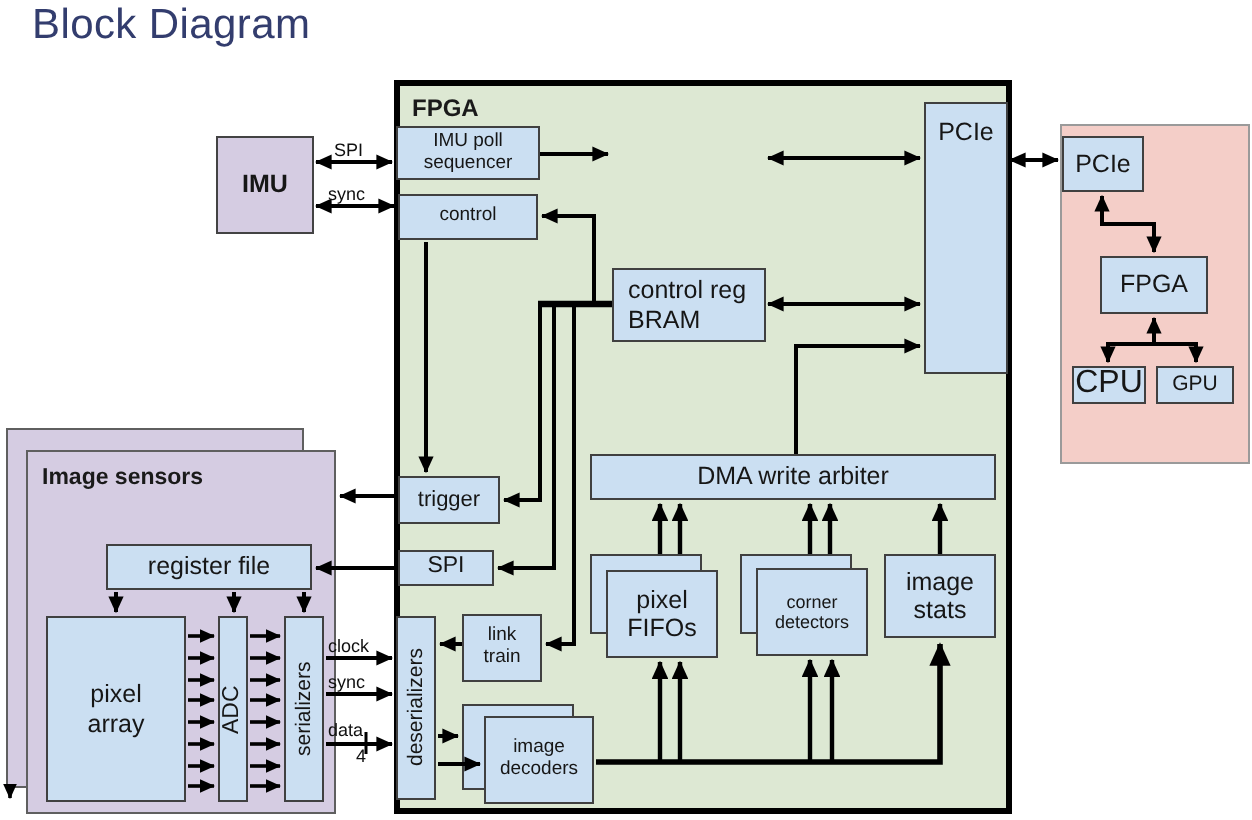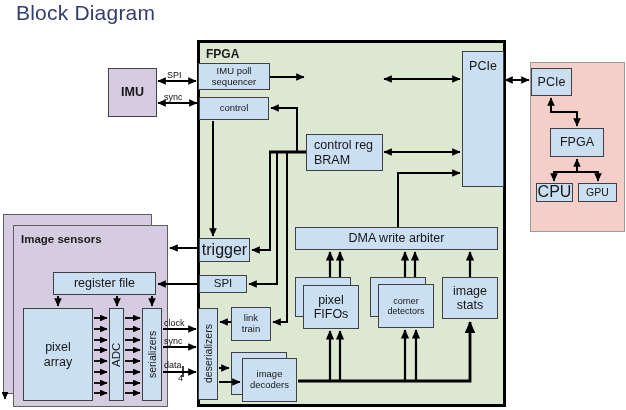--- a/index.html
+++ b/index.html
@@ -27,21 +27,21 @@
     display:flex;align-items:center;justify-content:center;text-align:center;
     font-size:12.5px;line-height:1.15;z-index:3;color:#161616;
   }
   .vbox{writing-mode:vertical-rl;transform:rotate(180deg);}
   #b-imu{left:108px;top:68px;width:49px;height:49px;background:#d5cce2;border:1.5px solid #434343;font-weight:bold;z-index:3;}
   #b-imu-poll-sequencer{left:198px;top:63px;width:72px;height:27px;font-size:9.5px;padding:0 6px;}
   #b-decimate{left:199px;top:97px;width:70px;height:23px;font-size:9.5px;}
   #b-imu-bram{left:306px;top:64px;width:77px;height:25px;}
   #b-control-reg-bram{left:306px;top:134px;width:77px;height:37px;justify-content:flex-start;text-align:left;padding-left:7px;}
   #b-pcie-fpga{left:462px;top:51px;width:42px;height:136px;align-items:flex-start;padding-top:7px;}
-  #b-trigger{left:199px;top:238px;width:51px;height:24px;font-size:16px;}
+  #b-trigger{left:199px;top:238px;width:51px;height:24px;font-size:11px;}
   #b-spi{left:199px;top:275px;width:48px;height:18px;font-size:11.5px;}
   #b-link-train{left:231px;top:307px;width:40px;height:34px;font-size:9.5px;padding:0 18px;}
   #b-deserializers{left:198px;top:308px;width:20px;height:92px;font-size:10.5px;}
   #b-image-decoders-back{left:231px;top:352px;width:56px;height:43px;z-index:3;}
   #b-image-decoders{left:242px;top:358px;width:55px;height:44px;font-size:9.5px;z-index:4;padding:0 4px;}
   #b-pixel-fifos-back{left:295px;top:277px;width:56px;height:40px;z-index:3;}
   #b-pixel-fifos{left:303px;top:285px;width:56px;height:44px;z-index:4;padding:0 10px;}
   #b-corner-detectors-back{left:370px;top:277px;width:56px;height:40px;z-index:3;}
   #b-corner-detectors{left:378px;top:284px;width:56px;height:44px;font-size:9px;z-index:4;padding:0 5px;}
   #b-image-stats{left:442px;top:277px;width:56px;height:42px;padding:16px 9px;}

